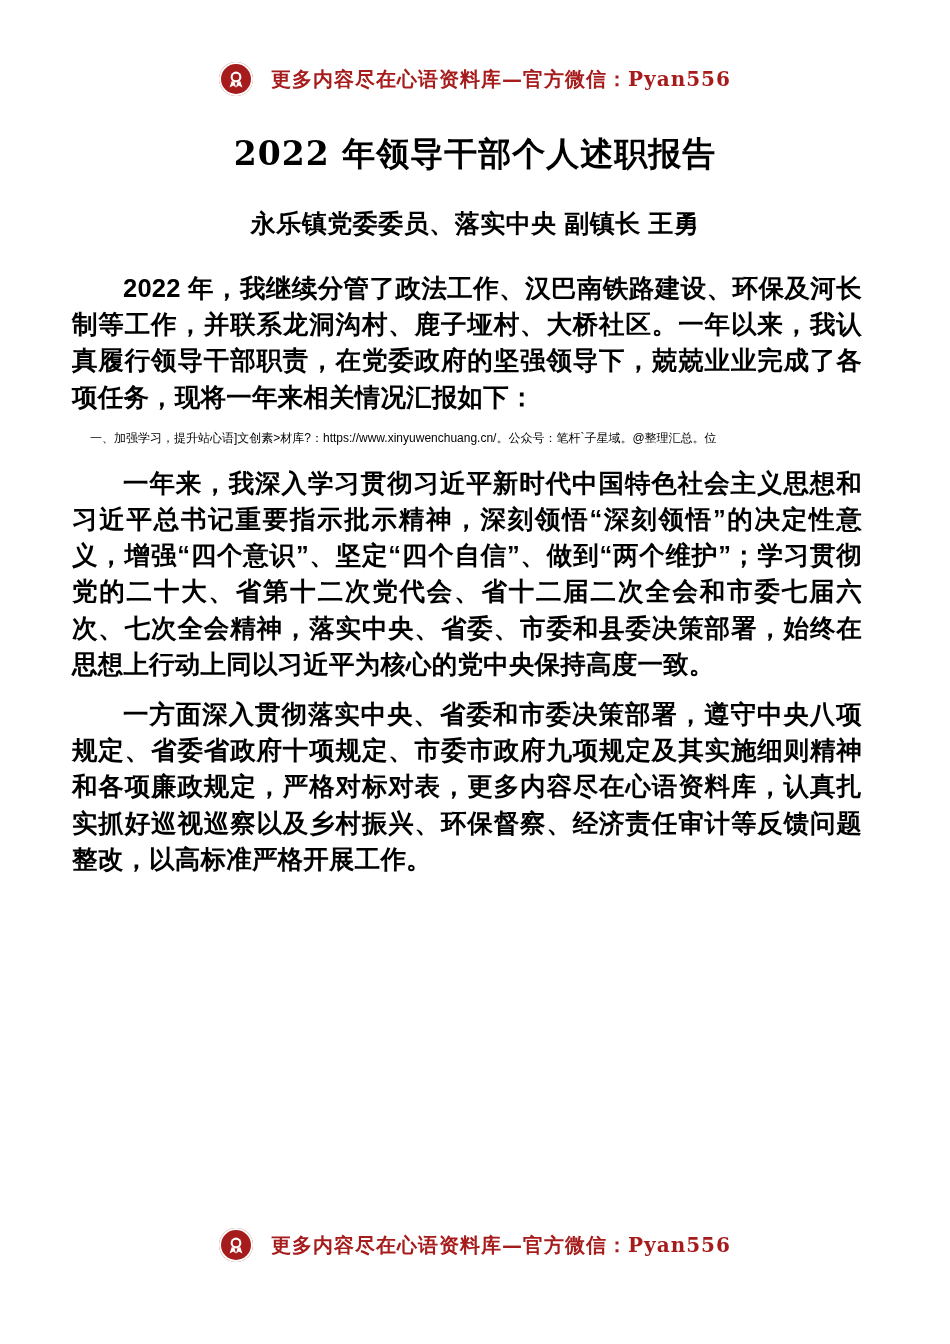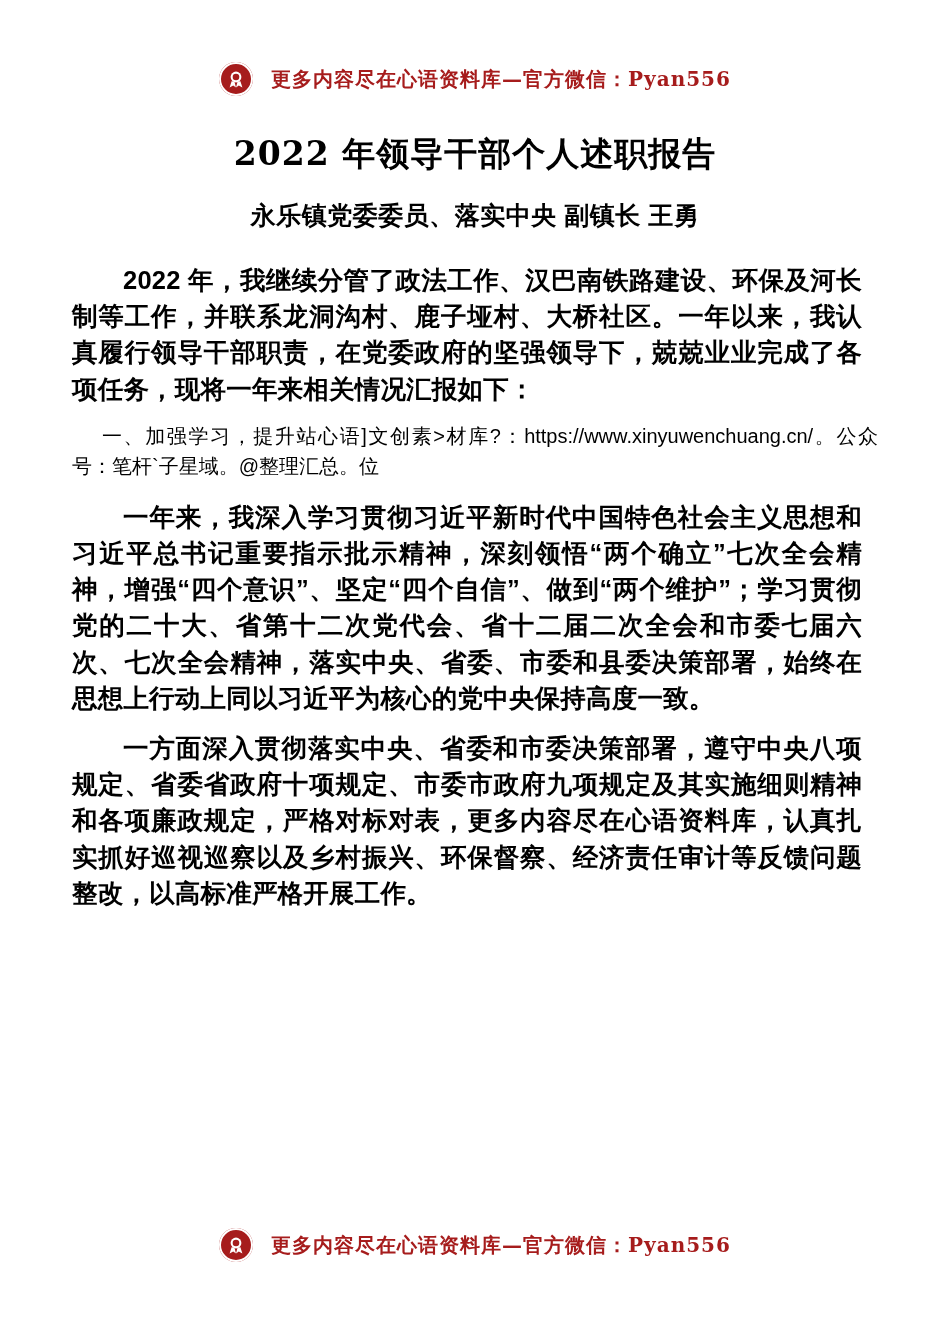--- a/index.html
+++ b/index.html
@@ -62,41 +62,41 @@
   .doc {
     margin-top: 36px;
   }
   .doc-title {
     text-align: center;
     font-family: "DejaVu Serif", "Liberation Serif", serif;
     font-weight: bold;
     font-size: 33px;
     letter-spacing: 1px;
     color: #000;
-    margin: 0 0 22px 0;
+    margin: 0 0 30px 0;
   }
   .doc-subtitle {
     text-align: center;
     font-weight: bold;
     font-size: 25px;
     letter-spacing: 0.5px;
     margin: 0 0 30px 0;
   }
   p.body-par {
     font-size: 25.5px;
     font-weight: bold;
     line-height: 1.42;
     letter-spacing: 0.2px;
     text-align: justify;
     text-justify: inter-ideograph;
     margin: 0 16px 14px 0;
     text-indent: 2em;
   }
   p.small-par {
-    font-size: 20px;
+    font-size: 12px;
     font-weight: normal;
     line-height: 1.5;
     text-align: justify;
     text-justify: inter-ideograph;
     margin: 4px 0 18px 0;
     text-indent: 1.5em;
     word-break: break-all;
   }
 </style>
 </head>
@@ -115,21 +115,21 @@
     </span>
     <span class="banner-text">更多内容尽在心语资料库—官方微信：Pyan556</span>
   </div>
 
   <div class="doc">
     <h1 class="doc-title">2022 年领导干部个人述职报告</h1>
     <h2 class="doc-subtitle">永乐镇党委委员、落实中央 副镇长  王勇</h2>
 
     <p class="body-par">2022 年，我继续分管了政法工作、汉巴南铁路建设、环保及河长制等工作，并联系龙洞沟村、鹿子垭村、大桥社区。一年以来，我认真履行领导干部职责，在党委政府的坚强领导下，兢兢业业完成了各项任务，现将一年来相关情况汇报如下：</p>
     <p class="small-par">一、加强学习，提升站心语]文创素&gt;材库?：https://www.xinyuwenchuang.cn/。公众号：笔杆`子星域。@整理汇总。位</p>
-    <p class="body-par">一年来，我深入学习贯彻习近平新时代中国特色社会主义思想和习近平总书记重要指示批示精神，深刻领悟“两个确立”七次全会精神，增强“四个意识”、坚定“四个自信”、做到“两个维护”；学习贯彻党的二十大、省第十二次党代会、省十二届二次全会和市委七届六次、七次全会精神，落实中央、省委、市委和县委决策部署，始终在思想上行动上同以习近平为核心的党中央保持高度一致。</p>
+    <p class="body-par">一年来，我深入学习贯彻习近平新时代中国特色社会主义思想和习近平总书记重要指示批示精神，深刻领悟“深刻领悟”的决定性意义，增强“四个意识”、坚定“四个自信”、做到“两个维护”；学习贯彻党的二十大、省第十二次党代会、省十二届二次全会和市委七届六次、七次全会精神，落实中央、省委、市委和县委决策部署，始终在思想上行动上同以习近平为核心的党中央保持高度一致。</p>
     <p class="body-par">一方面深入贯彻落实中央、省委和市委决策部署，遵守中央八项规定、省委省政府十项规定、市委市政府九项规定及其实施细则精神和各项廉政规定，严格对标对表，更多内容尽在心语资料库，认真扎实抓好巡视巡察以及乡村振兴、环保督察、经济责任审计等反馈问题整改，以高标准严格开展工作。</p>
   </div>
 
   <div class="banner banner-bottom">
     <span class="banner-logo">
       <svg width="22" height="22" viewBox="0 0 22 22" aria-hidden="true">
         <circle cx="11" cy="9" r="5.4" fill="#ffffff"></circle>
         <circle cx="11" cy="9" r="3.3" fill="#a61c1c"></circle>
         <path d="M6.6 13.2 L4.6 19.4 L8.2 17.6 L11 19.4 L9.4 13.4 Z" fill="#ffffff"></path>
         <path d="M15.4 13.2 L17.4 19.4 L13.8 17.6 L11 19.4 L12.6 13.4 Z" fill="#ffffff"></path>

